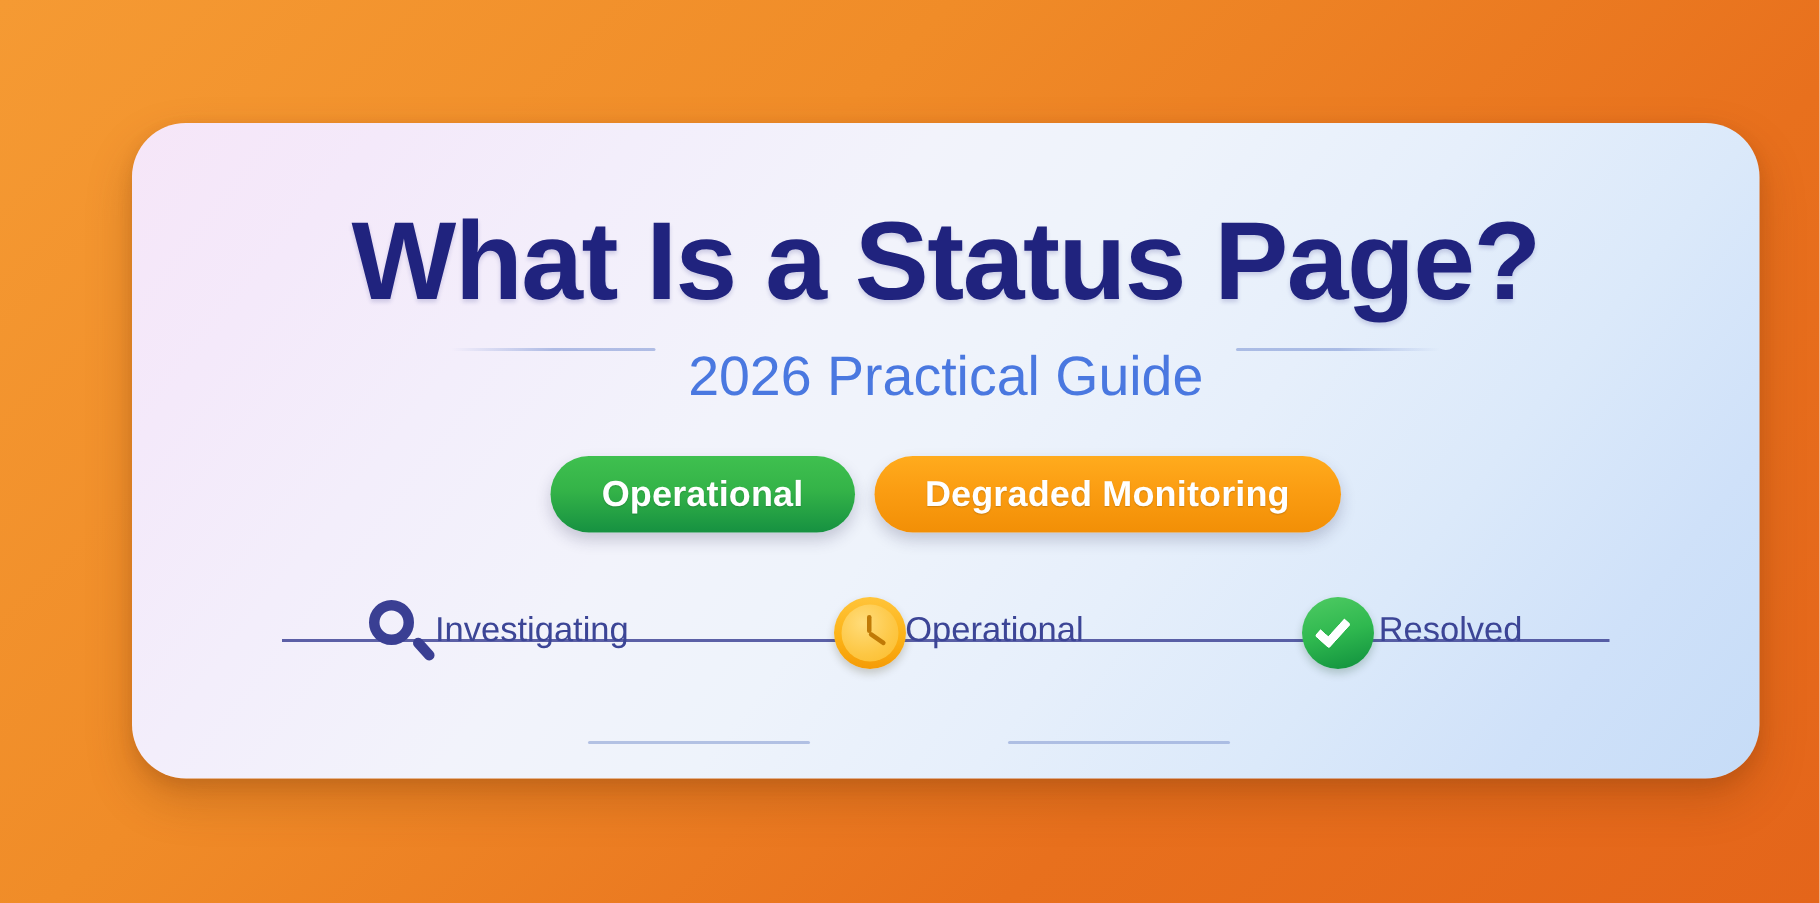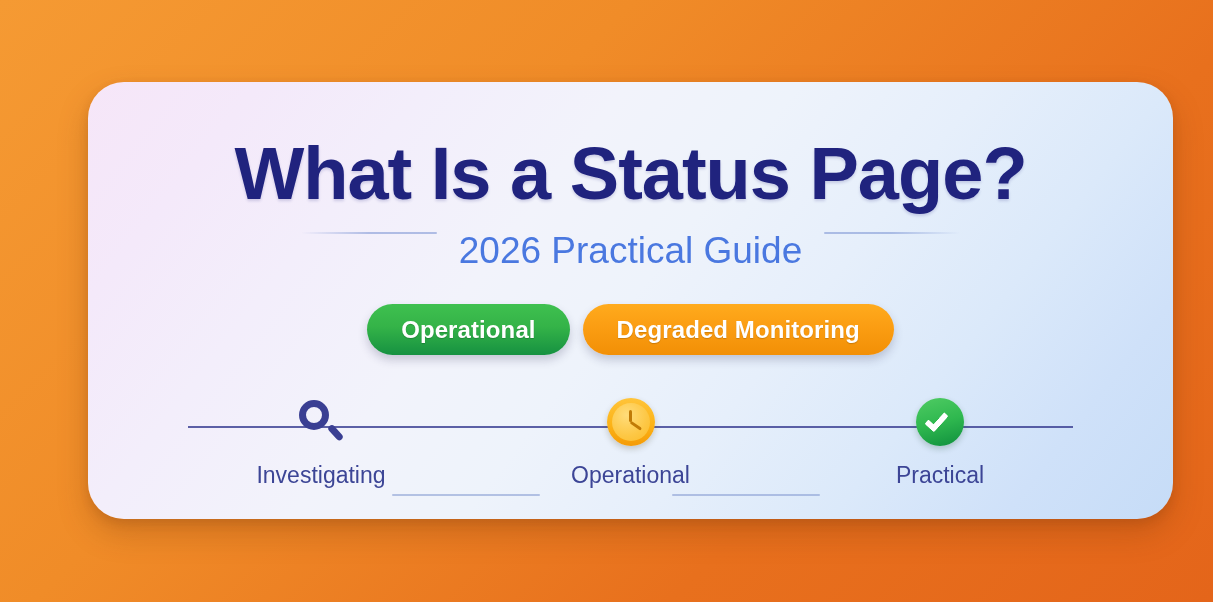--- a/index.html
+++ b/index.html
@@ -137,22 +137,21 @@
     right: 0;
     top: 0;
     display: flex;
     justify-content: space-between;
     padding: 0 58px;
   }
   .node {
     position: relative;
     width: 150px;
     display: flex;
-    flex-direction: column;
-    align-items: center;
+    align-items: flex-start;
   }
   .node-icon {
     position: relative;
     width: 56px;
     height: 56px;
     display: flex;
     align-items: center;
     justify-content: center;
     z-index: 2;
   }
@@ -304,19 +303,19 @@
         </div>
         <div class="node-label">Operational</div>
       </div>
 
       <div class="node">
         <div class="node-icon">
           <div class="check">
             <div class="tick"></div>
           </div>
         </div>
-        <div class="node-label">Practical</div>
+        <div class="node-label">Resolved</div>
       </div>
 
     </div>
   </div>
 
 </div>
 
 </body></html>

